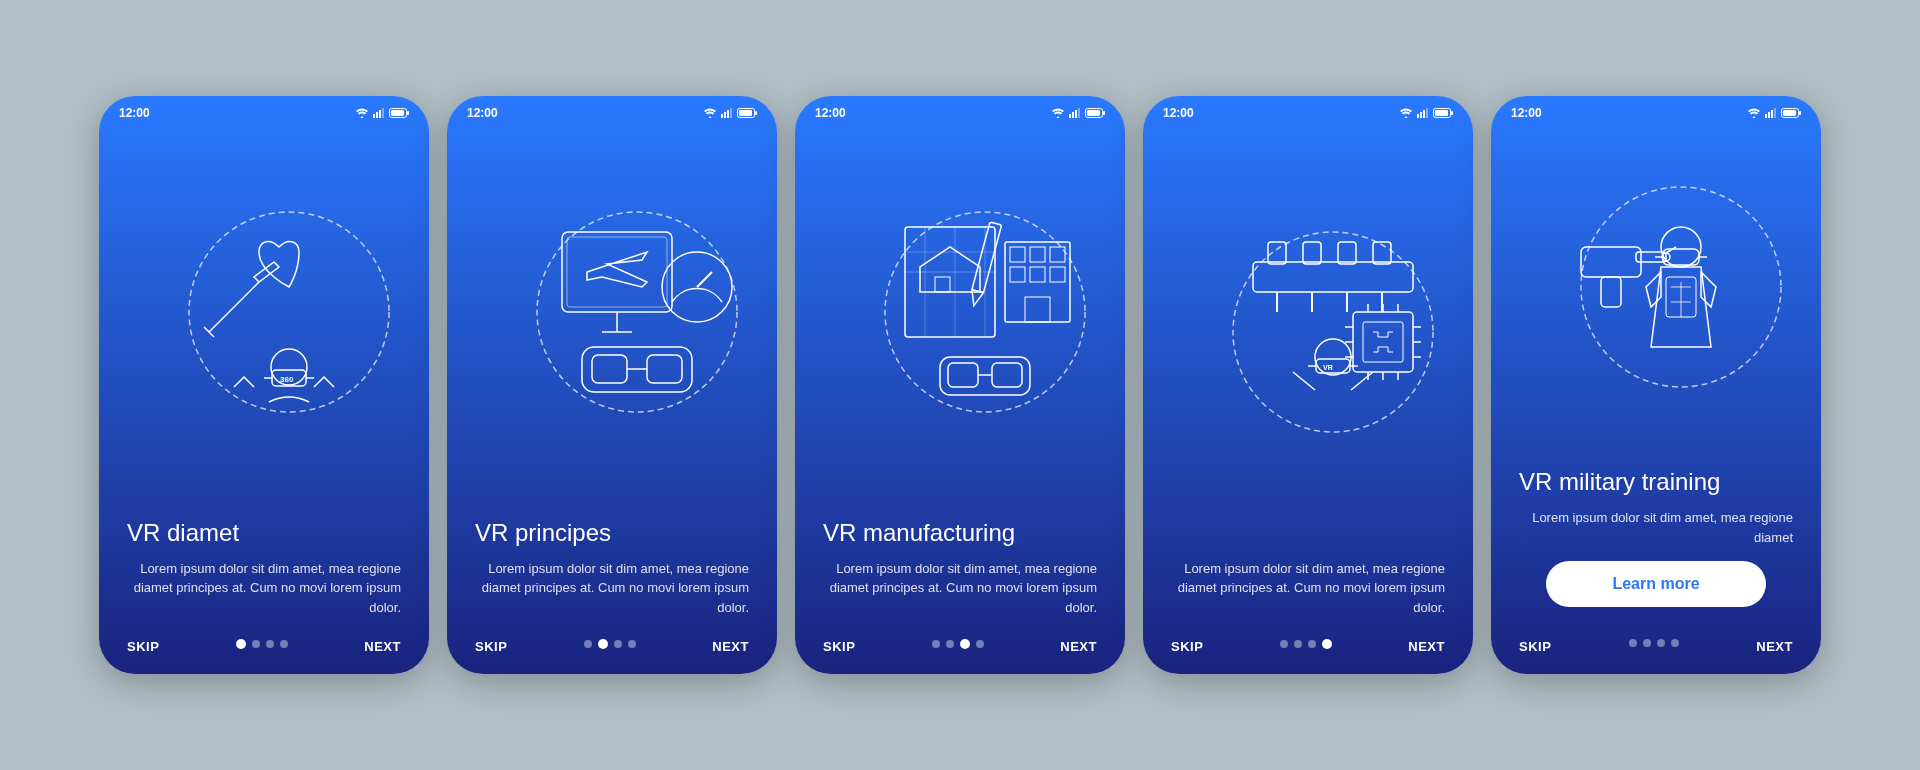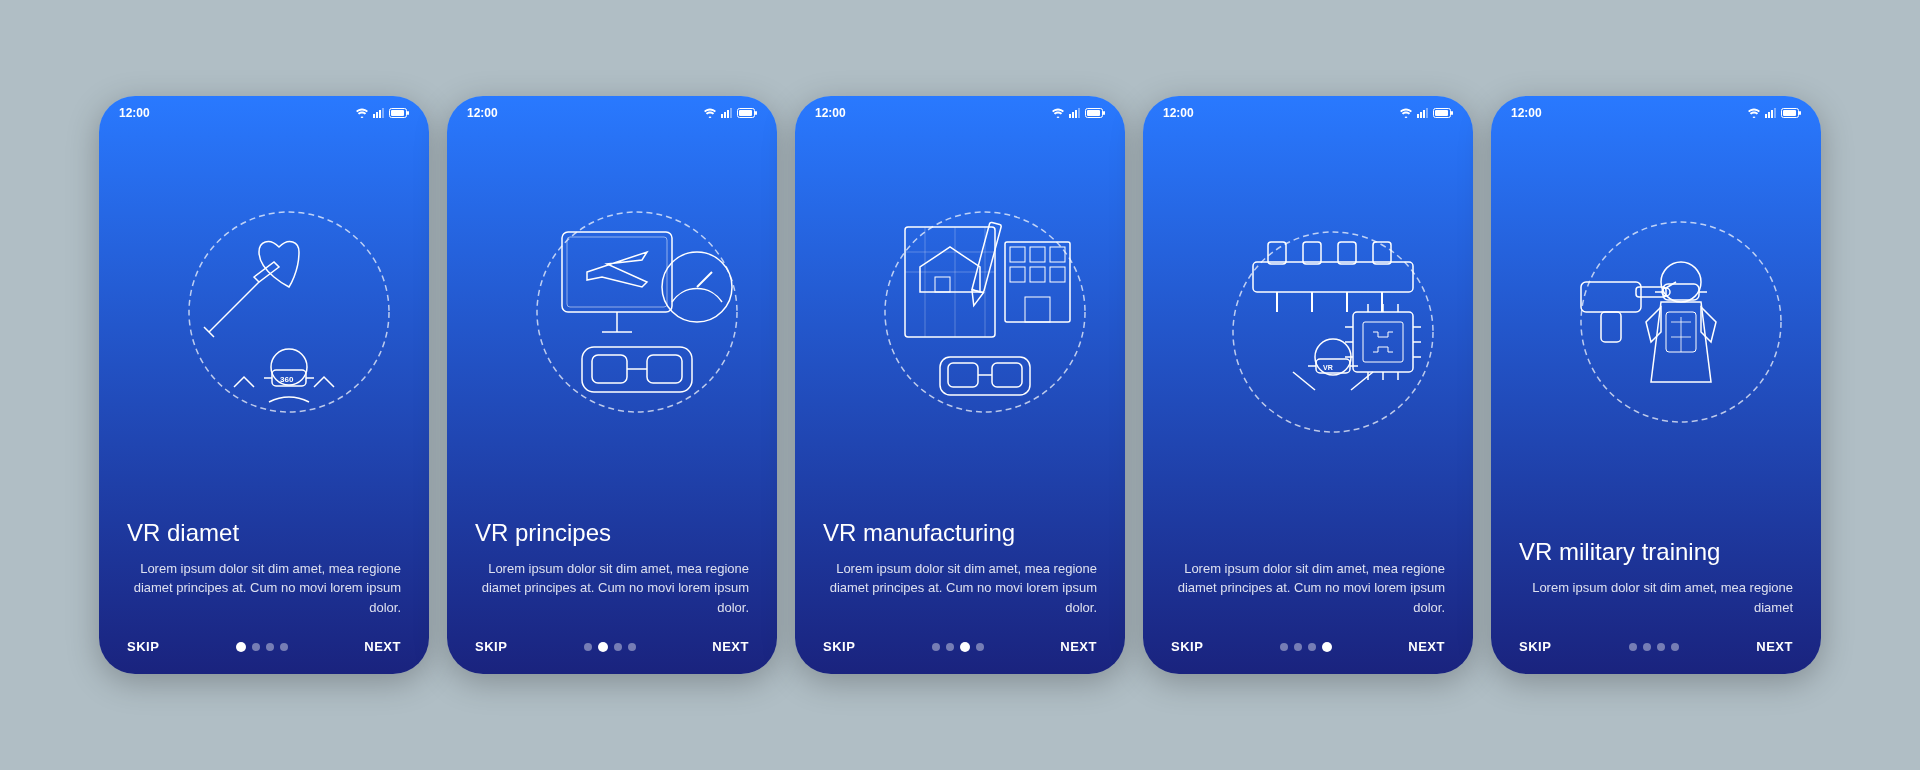--- a/index.html
+++ b/index.html
@@ -106,21 +106,21 @@
       cursor: pointer;
       margin: 14px auto 10px;
       text-align: center;
       width: 80%;
     }
 
     
     .nav-bar {
       display: flex;
       justify-content: space-between;
-      align-items: center;
+      align-items: flex-start;
       padding: 12px 28px 20px;
       color: white;
     }
 
     .nav-skip, .nav-next {
       font-size: 13px;
       font-weight: 600;
       color: white;
       cursor: pointer;
       letter-spacing: 0.5px;
@@ -515,20 +515,21 @@
             <rect x="12" y="22" width="36" height="16" rx="5" stroke="white" stroke-width="1.5"></rect>
             <line x1="12" y1="30" x2="4" y2="30" stroke="white" stroke-width="1.5"></line>
             <line x1="48" y1="30" x2="56" y2="30" stroke="white" stroke-width="1.5"></line>
           </g>
         </svg>
       </div>
 
       <div class="text-content">
         <div class="screen-title">VR military training</div>
         <div class="screen-body">Lorem ipsum dolor sit dim amet, mea regione diamet</div>
+        <button class="learn-more-btn">Learn more</button>
       </div>
 
       <div class="nav-bar">
         <span class="nav-skip">SKIP</span>
         <div class="nav-dots">
           <div class="dot"></div>
           <div class="dot"></div>
           <div class="dot"></div>
           <div class="dot"></div>
         </div>

